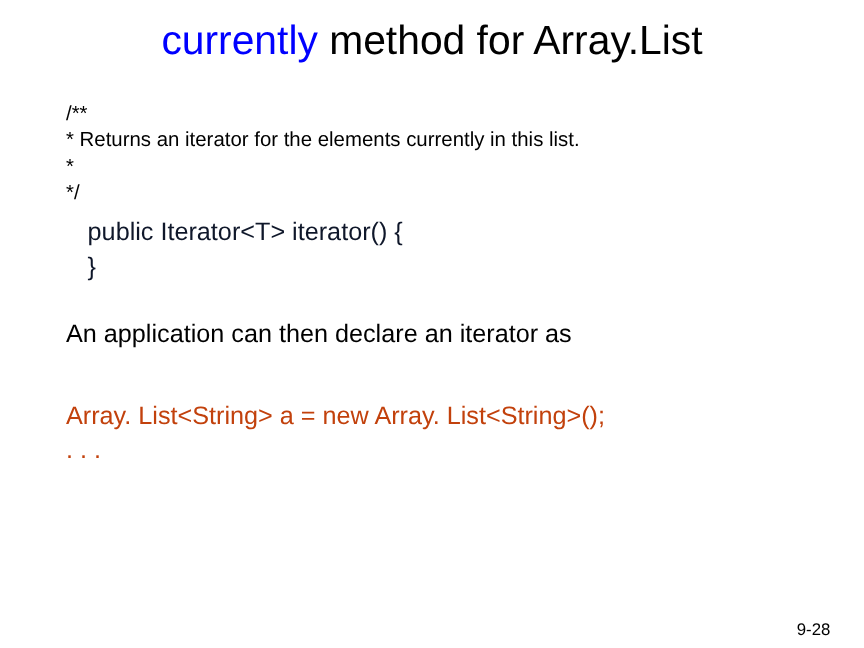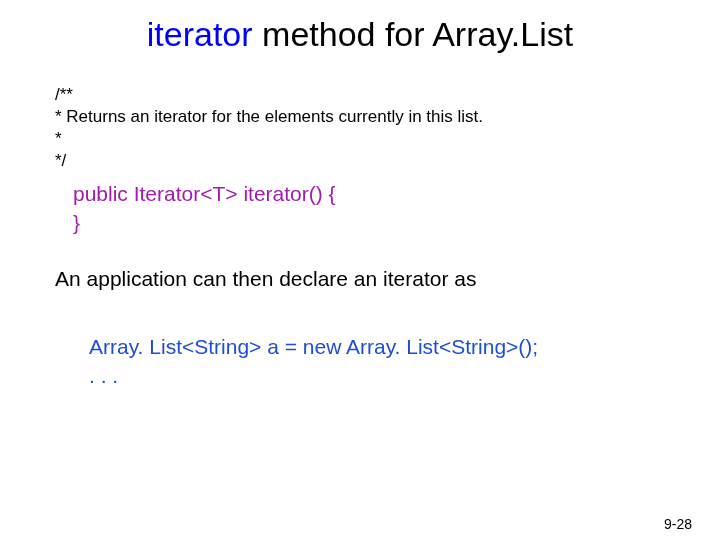--- a/index.html
+++ b/index.html
@@ -29,51 +29,50 @@
       text-align: right;
     }
     .comment-block {
       font-size: 17px;
       color: #000000;
       line-height: 1.3;
       margin-bottom: 8px;
     }
     .code-block {
       font-size: 21px;
-      color: #a21caf;
+      color: #0f172a;
       margin-left: 18px;
       line-height: 1.35;
       margin-bottom: 28px;
     }
     .body-text {
       font-size: 21px;
       color: #000000;
       line-height: 1.35;
       margin-bottom: 40px;
     }
     .example-code {
       font-size: 21px;
-      color: #1d4ed8;
+      color: #c2410c;
       line-height: 1.35;
-      margin-left: 34px;
     }
     .page-number {
       position: absolute;
       bottom: 8px;
       right: 28px;
       font-size: 14px;
       color: #000000;
     }
   </style>
 </head>
 <body>
 
 <div class="slide">
   <div class="title">
-    <span class="blue">iterator</span><span class="black"> method for Array.List</span>
+    <span class="blue">currently</span><span class="black"> method for Array.List</span>
   </div>
 
   <div class="comment-block">
     <div>/**</div>
     <div>* Returns an iterator for the elements currently in this list.</div>
     <div>*</div>
     <div>*/</div>
   </div>
 
   <div class="code-block">

